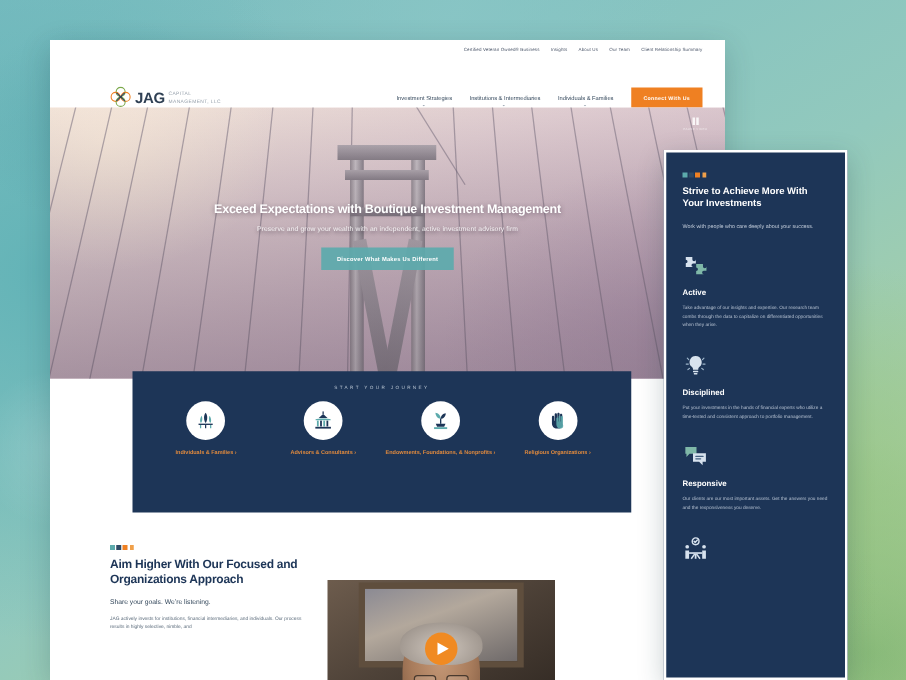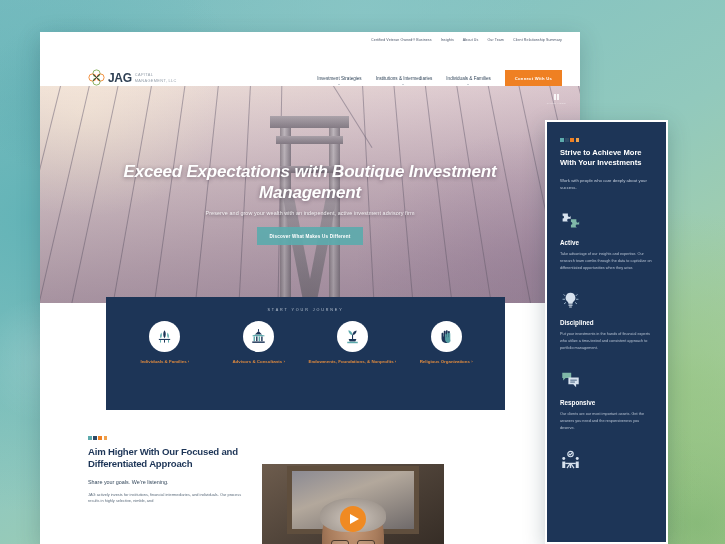--- a/index.html
+++ b/index.html
@@ -123,24 +123,23 @@
   }
   .hero-veil {
     position:absolute; inset:0;
     background: linear-gradient(180deg, rgba(60,45,60,.05) 0%, rgba(60,45,60,.18) 45%, rgba(55,42,58,.30) 100%);
   }
   .hero-content {
     position: absolute; left:0; right:0; top: 76px;
     text-align: center; padding: 0 60px;
   }
   .hero-title {
-    color:#fff; font-size: 17px; font-weight: 700;
+    color:#fff; font-size: 10px; font-weight: 700;
     line-height: 1.22; letter-spacing: -.2px;
     text-shadow: 0 1px 4px rgba(40,25,45,.45);
-    font-style: italic;
   }
   .hero-sub {
     color: rgba(255,255,255,.88); font-size: 5.4px;
     margin-top: 7px; letter-spacing: .1px;
     text-shadow: 0 1px 3px rgba(40,25,45,.5);
   }
   .hero-btn {
     margin-top: 11px;
     display: inline-block;
     background: rgba(92,170,172,.92);
@@ -229,22 +228,22 @@
   }
   .play-btn::after {
     content:""; border-left: 9px solid #fff;
     border-top: 5.5px solid transparent; border-bottom: 5.5px solid transparent;
     margin-left: 3px;
   }
 
   
   #side-panel {
     position:absolute;
-    left: 545px; top: 120px;
-    width: 123px; height: 424px;
+    left: 531px; top: 120px;
+    width: 147px; height: 424px;
     background: #1d3557;
     border: 2px solid #ffffff;
     padding: 16px 13px;
     overflow: hidden;
     box-shadow: 0 6px 20px rgba(20,50,60,.25);
   }
   .sp-title {
     color:#fff; font-size: 7.6px; font-weight:700; line-height:1.35;
     margin-top: 5px;
   }
@@ -348,21 +347,21 @@
   </div>
 
   <div class="lower">
     <div class="lower-left">
       <div class="dot-row">
         <i style="background:#5caaac"></i>
           <i style="background:#2f4a66"></i>
           <i style="background:#ef8022"></i>
           <i style="background:#f0a04a"></i>
       </div>
-      <div class="lower-title">Aim Higher With Our Focused and Differentiated Approach</div>
+      <div class="lower-title">Aim Higher With Our Focused and Organizations Approach</div>
       <div class="lower-lead">Share your goals. We’re listening.</div>
       <div class="lower-body">JAG actively invests for institutions, financial intermediaries, and individuals. Our process results in highly selective, nimble, and</div>
     </div>
 
     <div class="video-card">
       <div class="video-frame"></div>
       <div class="video-head">
         <div class="video-hair"></div>
         <div class="video-glasses">
           <i style="left:0"></i>

